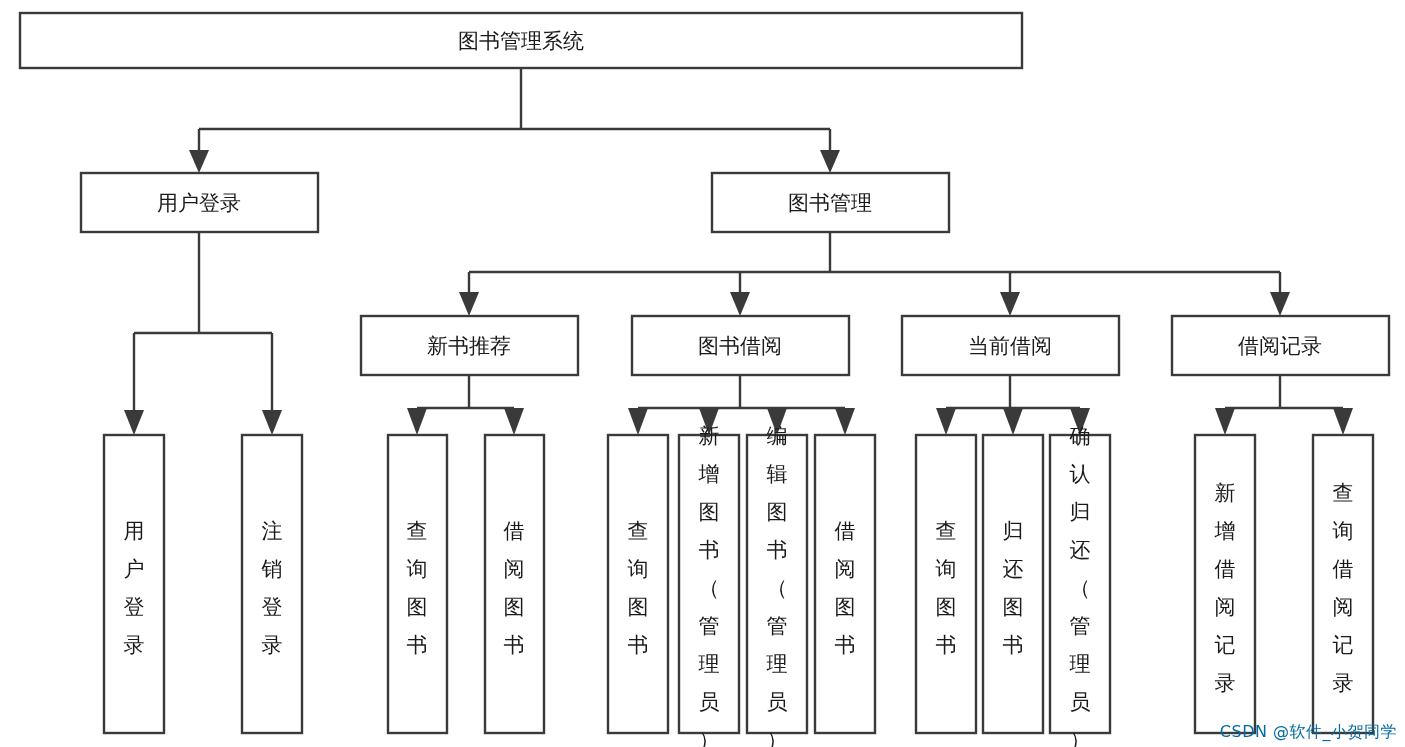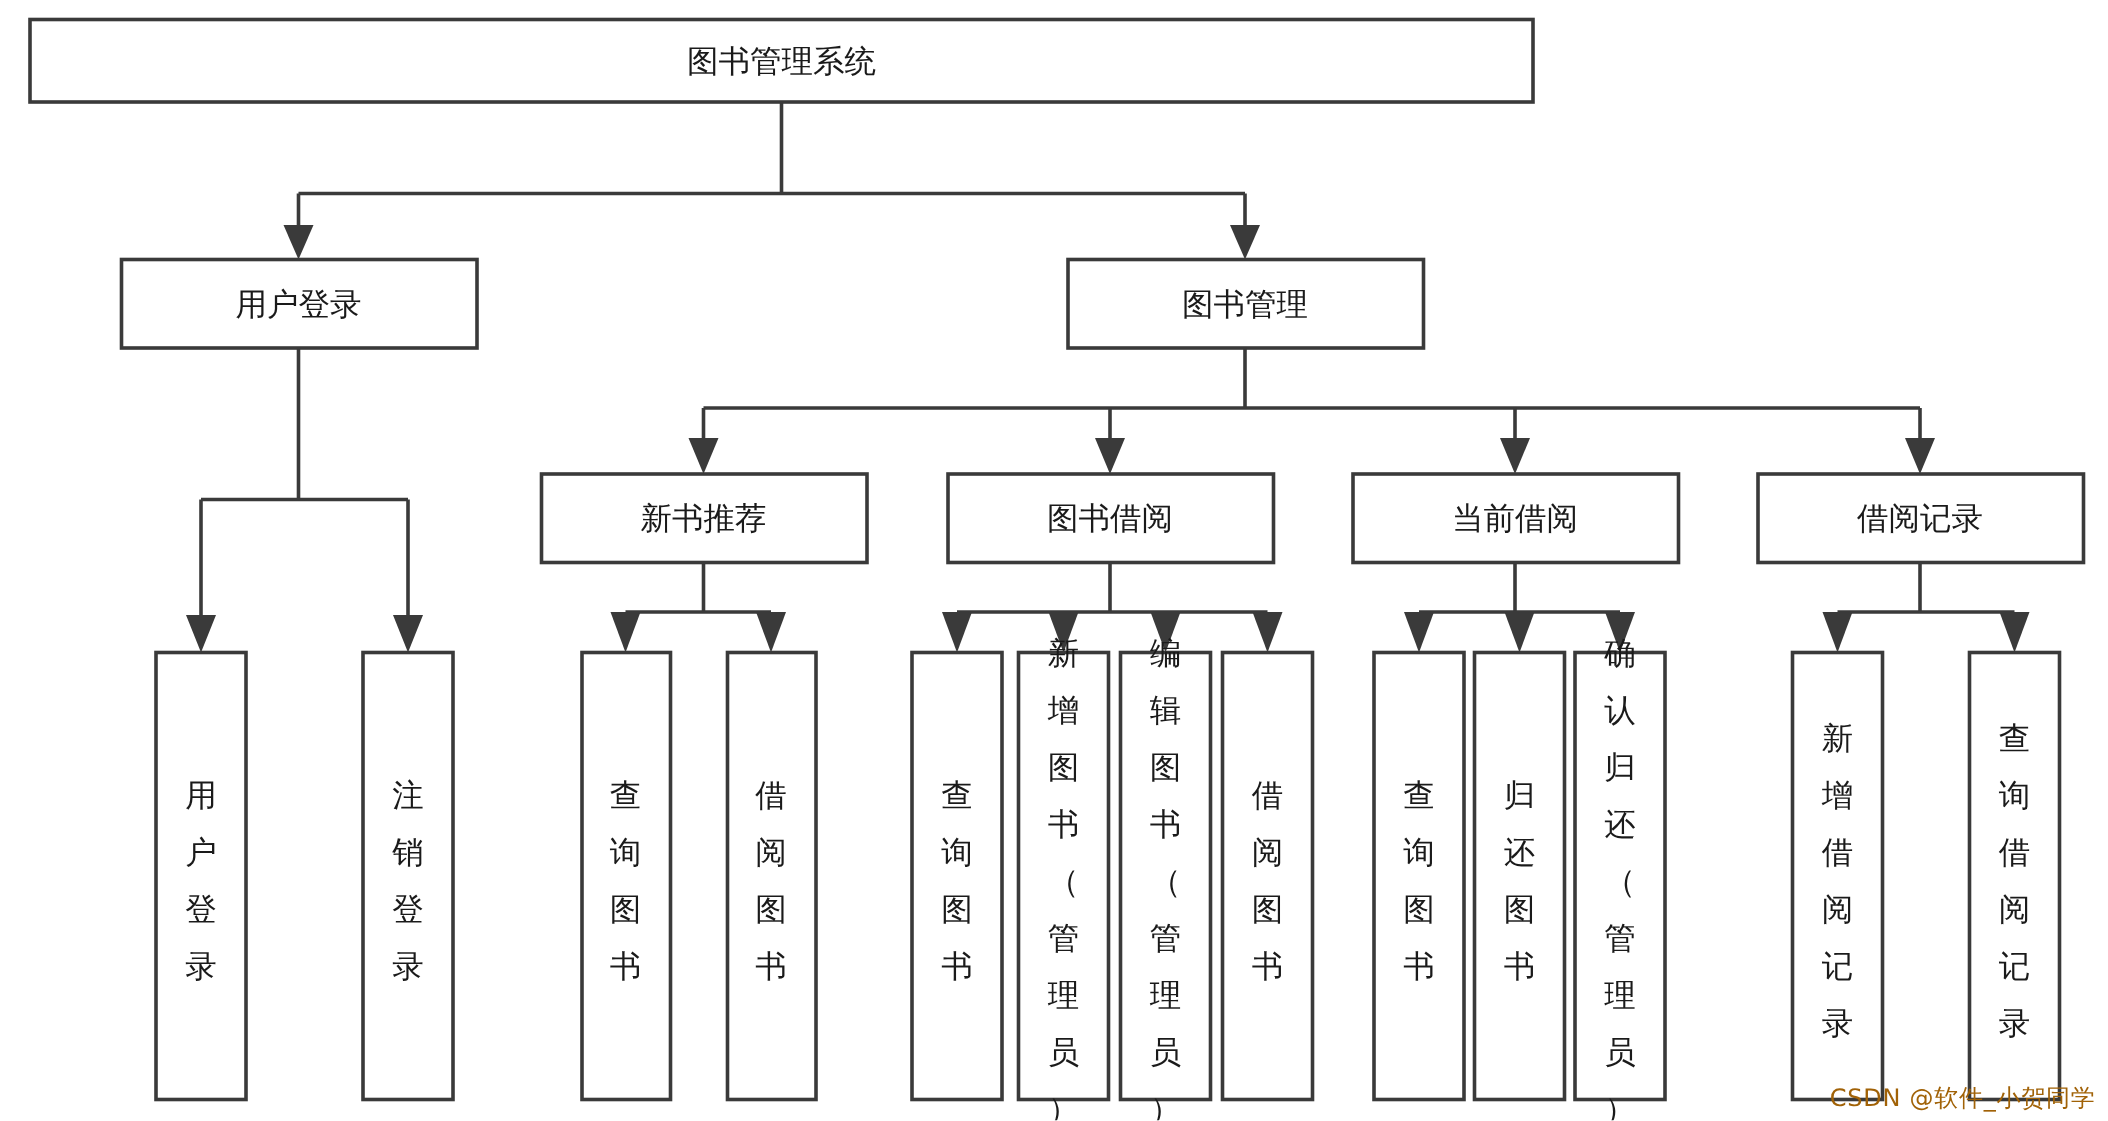--- a/index.html
+++ b/index.html
@@ -53,21 +53,21 @@
     font-size: 21px;
     fill: #1a1a1a;
     text-anchor: middle;
   }
   .watermark {
     position: absolute;
     right: 8px;
     bottom: 4px;
     font-family: "DejaVu Sans", "Liberation Sans", sans-serif;
     font-size: 16px;
-    color: #a16207;
+    color: #0369a1;
     letter-spacing: 0.5px;
     white-space: nowrap;
     user-select: none;
   }
 </style>
 </head>
 <body>
 
 <div id="diagram-root">
 

